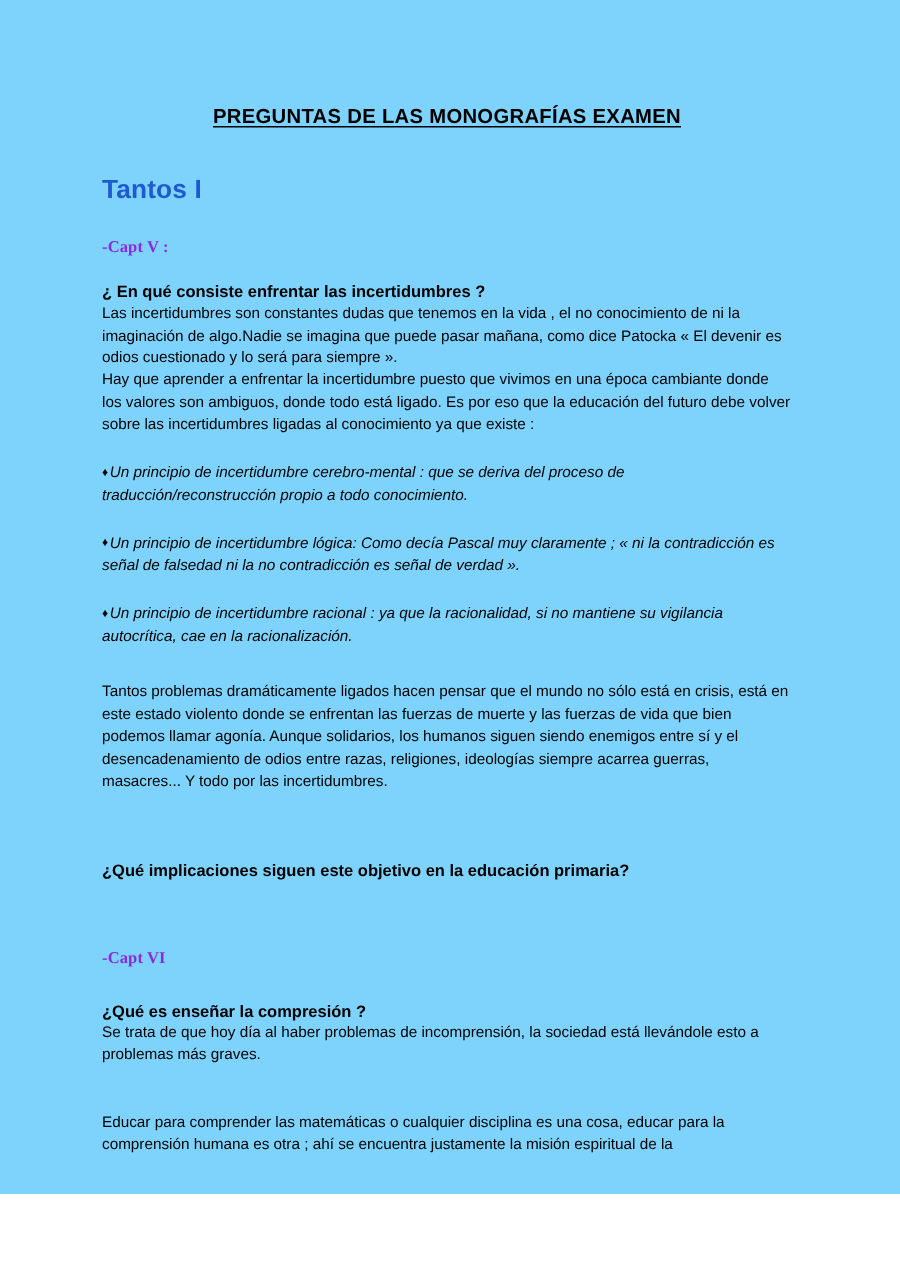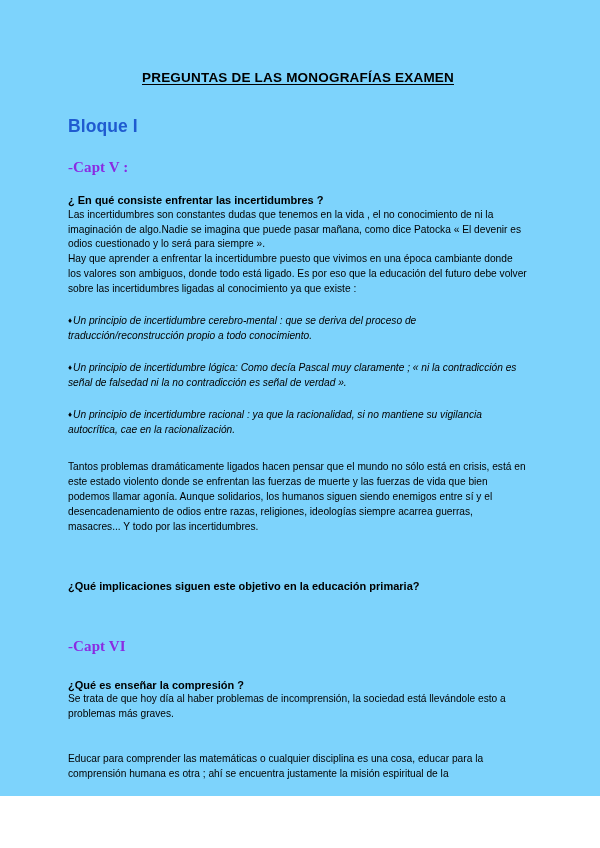--- a/index.html
+++ b/index.html
@@ -52,21 +52,21 @@
     font-weight: bold;
     margin: 0;
     padding: 0;
     letter-spacing: 0.1px;
   }
   .block-heading-wrap { margin-top: 31px; }
 
   
   .chapter-label {
     color: #8A2BE2;
-    font-size: 15px;
+    font-size: 11px;
     font-weight: bold;
     margin: 0;
     padding: 0;
     font-family: "Liberation Serif", serif;
     letter-spacing: 0.1px;
   }
   .chapter-v-wrap { margin-top: 22px; }
   .chapter-vi-wrap { margin-top: 44px; }
 
   
@@ -112,21 +112,21 @@
 <body>
 
 <div class="page">
   <div class="content">
 
     <div class="title-block">
       <div class="doc-title"><span class="u">PREGUNTAS DE LAS MONOGRAFÍAS EXAMEN</span></div>
     </div>
 
     <div class="block-heading-wrap">
-      <div class="block-heading">Bloque I</div>
+      <div class="block-heading">Tantos I</div>
     </div>
 
     <div class="chapter-v-wrap">
       <div class="chapter-label">-Capt V :</div>
     </div>
 
     <div class="question-1-wrap">
       <div class="question">¿ En qué consiste enfrentar las incertidumbres ?</div>
     </div>
 

